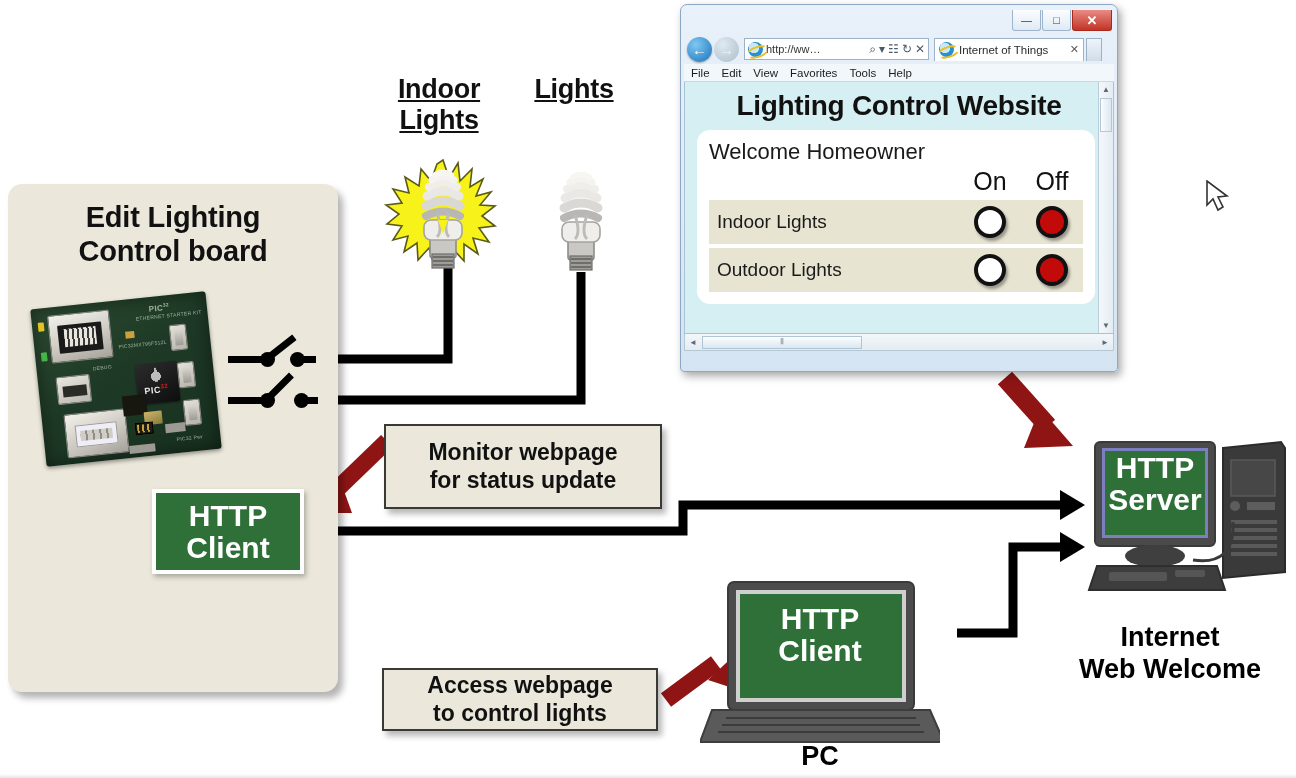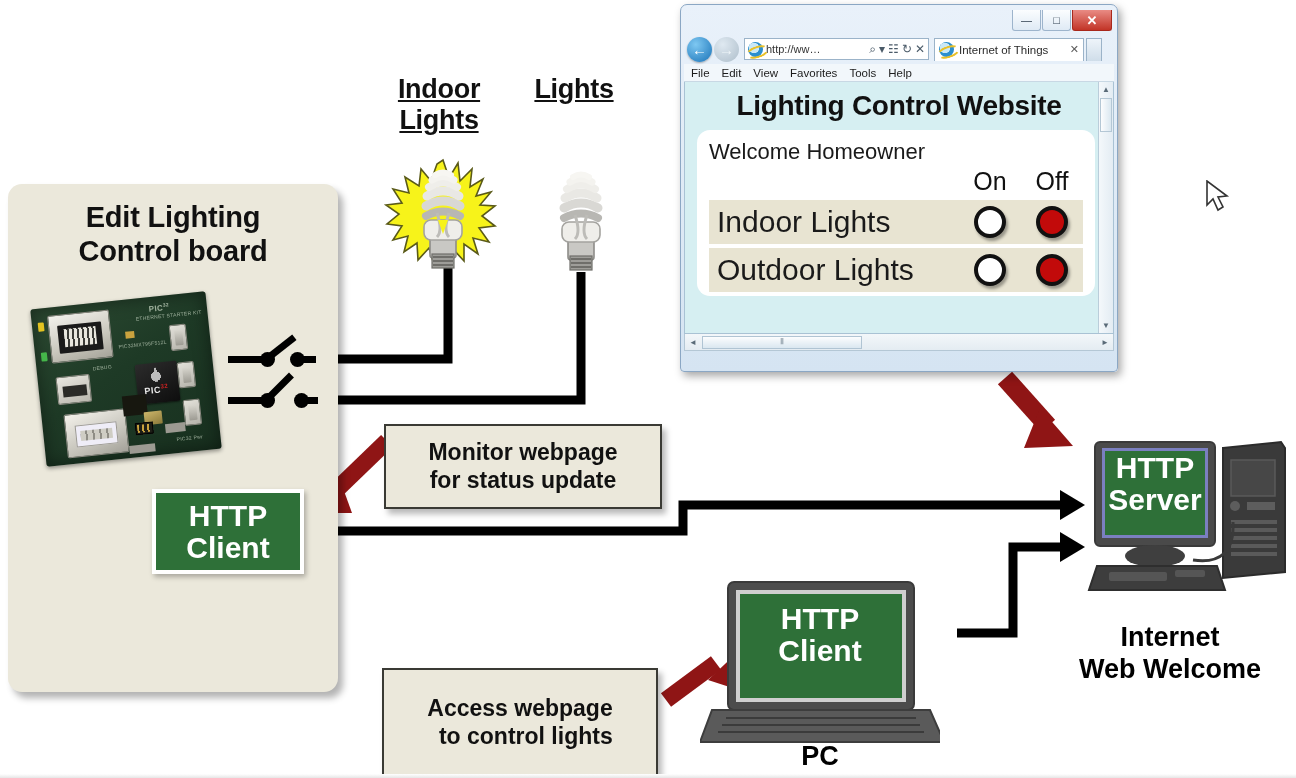--- a/index.html
+++ b/index.html
@@ -178,30 +178,30 @@
   #ie-content {
     position:relative; height:252px; background:#D6EFF2;
     border:1px solid #a9c2d4; border-top:none; overflow:hidden;
   }
   #site-title {
     margin:8px 10px 0 10px; text-align:center;
     font-size:28px; font-weight:bold; color:#111; letter-spacing:-0.3px;
   }
   #site-card {
     margin:8px 18px 0 12px; background:#fff; border-radius:13px;
-    padding:9px 12px 4px 12px; position:relative;
+    padding:9px 12px 12px 12px; position:relative;
   }
   #site-welcome { font-size:22px; color:#1a1a1a; }
   #site-headrow { display:flex; justify-content:flex-end; align-items:center; margin-top:2px; }
   #site-headrow span { font-size:25px; color:#111; width:62px; text-align:center; }
   .site-row {
     display:flex; align-items:center; background:#E8E4D2;
     margin-top:4px; height:44px; padding-left:8px;
   }
-  .site-row .rname { flex:1 1 auto; font-size:30px; color:#1a1a1a; white-space:nowrap; }
+  .site-row .rname { flex:1 1 auto; font-size:19px; color:#1a1a1a; white-space:nowrap; }
   .radio {
     width:62px; display:flex; align-items:center; justify-content:center;
   }
   .radio i {
     display:block; width:32px; height:32px; border-radius:50%;
     border:4px solid #111; background:#fff;
     box-shadow:2px 3px 3px rgba(0,0,0,.35);
   }
   .radio i.on { background:#C20A0A; }
   #ie-vscroll {
@@ -371,21 +371,21 @@
       <div>Client</div>
     </div>
   </div>
 
   <div class="callout" style="left:384px; top:424px; width:278px; height:85px;">
     <div>
       <div>Monitor webpage</div>
       <div>for status update</div>
     </div>
   </div>
-  <div class="callout" style="left:382px; top:668px; width:276px; height:109px;text-align:right;">
+  <div class="callout" style="left:382px; top:668px; width:276px; height:63px;">
     <div>
       <div>Access webpage</div>
       <div>to control lights</div>
     </div>
   </div>
 
   <svg style="position:absolute;left:700px;top:580px;" width="240" height="170">
     <rect x="28" y="2" width="186" height="128" rx="6" fill="#4c4c4c" stroke="#3a3a3a" stroke-width="2"></rect>
     <rect x="36" y="10" width="170" height="112" fill="#cfcfcf"></rect>
     <rect x="40" y="14" width="162" height="104" fill="#2E7038"></rect>

